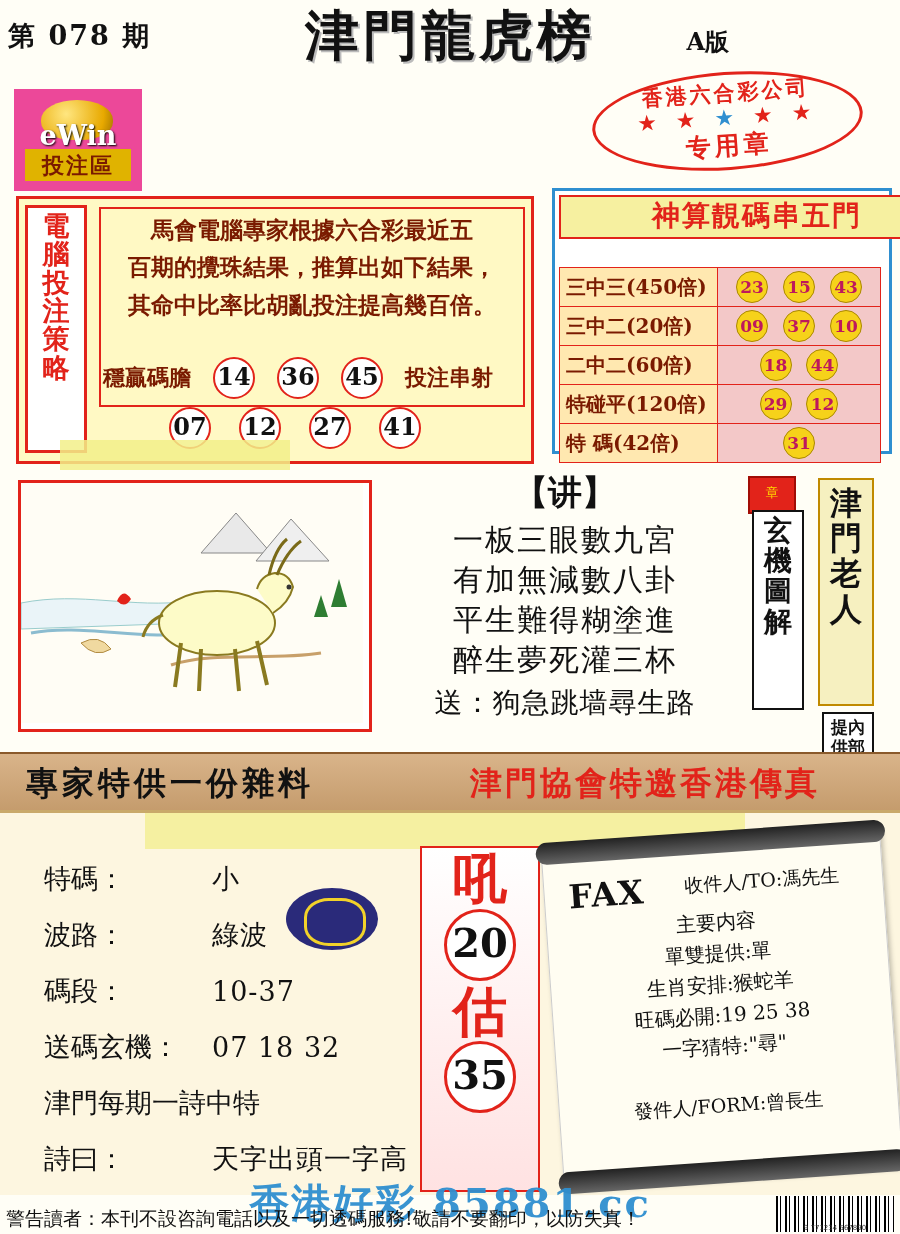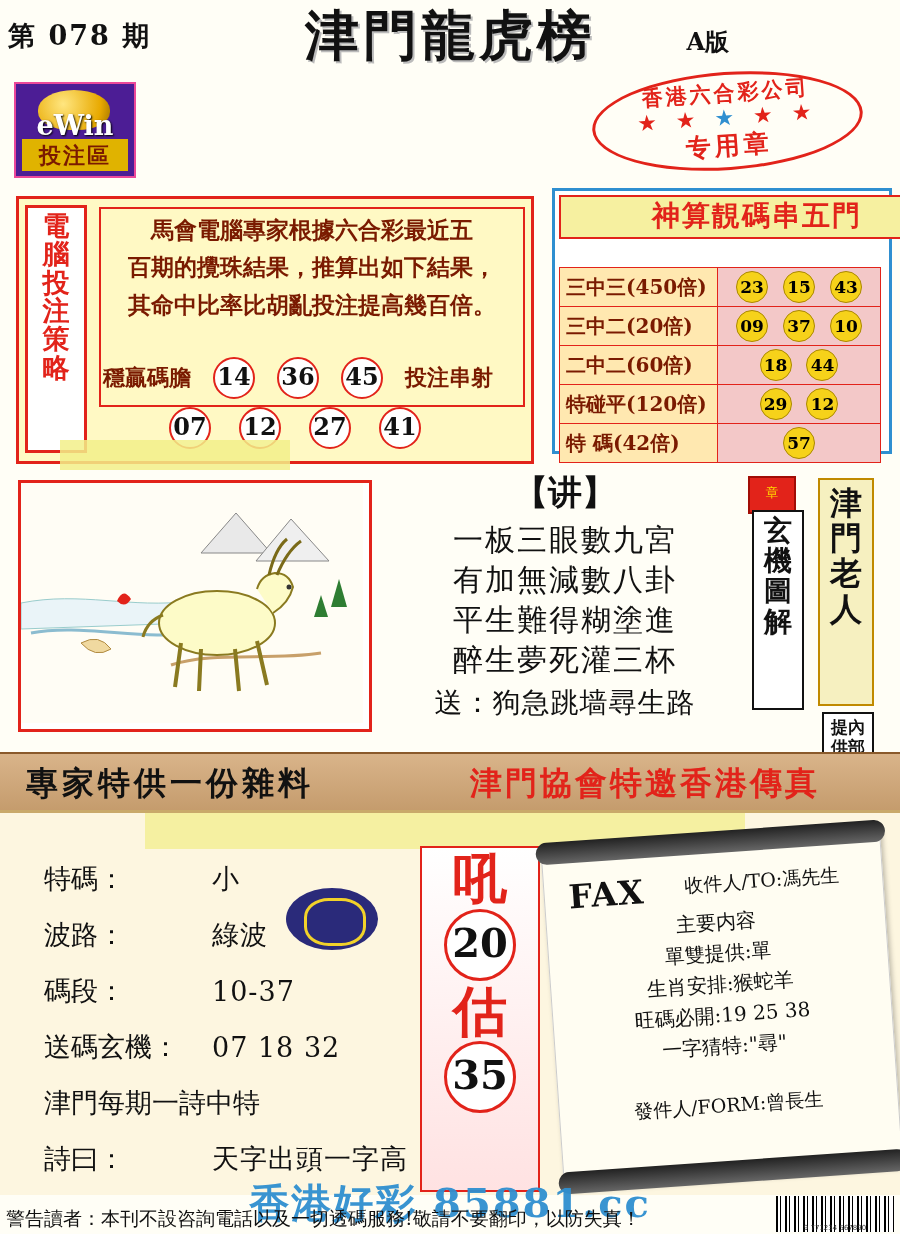--- a/index.html
+++ b/index.html
@@ -17,21 +17,21 @@
   .edition{position:absolute;right:10px;top:26px;font-size:24px;font-weight:bold;color:#111;font-family:"DejaVu Serif","Liberation Serif",serif;}
 
   
   .stamp{position:absolute;left:592px;top:72px;width:265px;height:92px;border:3px solid #e2231a;border-radius:50%;color:#e2231a;transform:rotate(-4deg);}
   .stamp .arc{position:absolute;top:4px;left:0;width:265px;text-align:center;font-size:21px;font-weight:bold;font-family:"DejaVu Serif","Liberation Serif",serif;letter-spacing:3px;}
   .stamp .stars{position:absolute;top:30px;left:0;width:265px;text-align:center;font-size:22px;letter-spacing:6px;}
   .stamp .stars .mid{color:#2f8fd0;}
   .stamp .sub{position:absolute;top:54px;left:0;width:265px;text-align:center;font-size:25px;font-weight:bold;font-family:"DejaVu Serif","Liberation Serif",serif;letter-spacing:4px;}
 
   
-  .ewin{position:absolute;left:14px;top:82px;width:118px;height:92px;background:#4c1d95;border:2px solid #ec4899;}
+  .ewin{position:absolute;left:14px;top:89px;width:118px;height:92px;background:#ec4899;border:5px solid #ec4899;}
   .ewin .ball{position:absolute;left:22px;top:6px;width:72px;height:40px;border-radius:50% 50% 45% 45%;
      background:radial-gradient(circle at 35% 35%,#ffe680,#e8a900 70%,#9a6d00);}
   .ewin .ewtxt{position:absolute;left:0;top:26px;width:118px;text-align:center;font-size:27px;font-weight:bold;color:#fff;
      font-family:"DejaVu Serif","Liberation Serif",serif;text-shadow:1px 1px 2px #000;}
   .ewin .bar{position:absolute;left:6px;top:55px;width:106px;height:32px;background:#e0b300;color:#7a1a00;
      font-size:22px;font-weight:bold;text-align:center;line-height:32px;font-family:"DejaVu Serif","Liberation Serif",serif;letter-spacing:2px;}
 
   
   .strategy{position:absolute;left:16px;top:196px;width:512px;height:262px;background:#fff9c4;border:3px solid #e2231a;}
   .strategy .side{position:absolute;left:6px;top:6px;width:62px;height:248px;background:#fff;border:3px solid #e2231a;
@@ -53,21 +53,21 @@
   .rtable{position:absolute;left:552px;top:188px;width:334px;height:260px;border:3px solid #2f8fd0;background:#fff;}
   .rtable .cap{position:absolute;left:4px;top:4px;width:320px;height:40px;background:#f6f0a0;border:2px solid #e2231a;
      color:#e2231a;font-size:28px;font-weight:bold;text-align:center;line-height:38px;letter-spacing:2px;
      font-family:"DejaVu Serif","Liberation Serif",serif;padding-left:36px;}
   .rtable table{position:absolute;left:4px;top:48px;width:322px;border-collapse:collapse;margin-top:28px;}
   .rtable td{border:1px solid #e2231a;height:36px;font-size:20px;color:#7a1a00;font-weight:bold;
      font-family:"DejaVu Serif","Liberation Serif",serif;}
   .rtable td.lbl{width:150px;background:#ffe8b0;padding-left:6px;}
   .rtable td.nums{background:#f3c8c8;text-align:center;}
   .mball{display:inline-block;width:30px;height:30px;border-radius:50%;background:#f6d21a;border:1px solid #aa8800;
-     color:#000000;font-size:17px;font-weight:bold;text-align:center;line-height:30px;margin:0 4px;
+     color:#be185d;font-size:17px;font-weight:bold;text-align:center;line-height:30px;margin:0 4px;
      font-family:"DejaVu Serif","Liberation Serif",serif;}
 
   
   .pic{position:absolute;left:18px;top:480px;width:348px;height:246px;background:#fff;border:3px solid #e2231a;overflow:hidden;}
 
   
   .poem{position:absolute;left:400px;top:470px;width:330px;text-align:center;color:#111;
      font-family:"DejaVu Serif","Liberation Serif",serif;}
   .poem .h{font-size:34px;font-weight:bold;margin-bottom:4px;}
   .poem .l{font-size:30px;line-height:1.33;letter-spacing:2px;}
@@ -210,21 +210,21 @@
       <tr>
         <td class="lbl">特碰平(120倍)</td>
         <td class="nums">
           <span class="mball">29</span>
           <span class="mball">12</span>
         </td>
       </tr>
       <tr>
         <td class="lbl">特 碼(42倍)</td>
         <td class="nums">
-          <span class="mball">57</span>
+          <span class="mball">31</span>
         </td>
       </tr>
     </tbody>
       </table>
   </div>
 
   <div class="pic">
     <svg width="342" height="240" viewBox="0 0 342 240">
       <rect x="0" y="0" width="342" height="240" fill="#fffdf5"></rect>
       <path d="M180 70 L215 30 L250 70 Z" fill="#e9e9e9" stroke="#888"></path>

